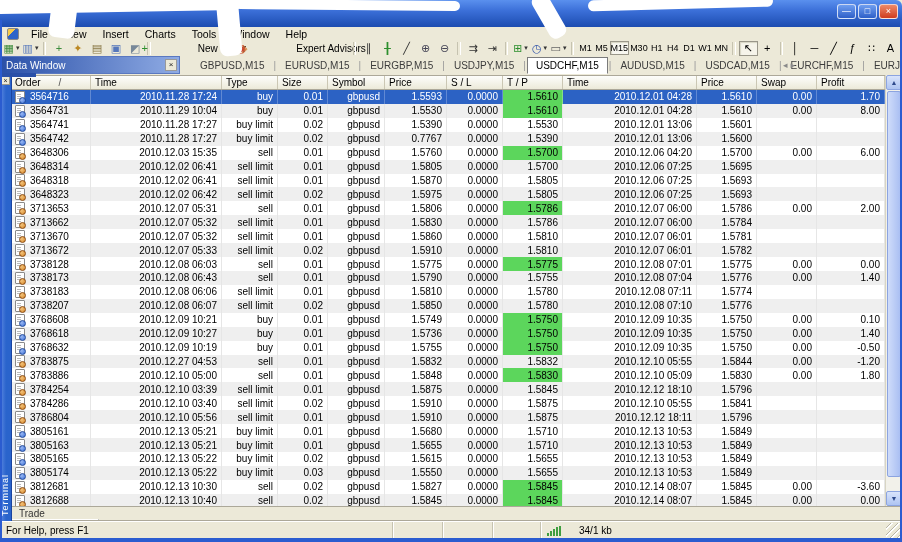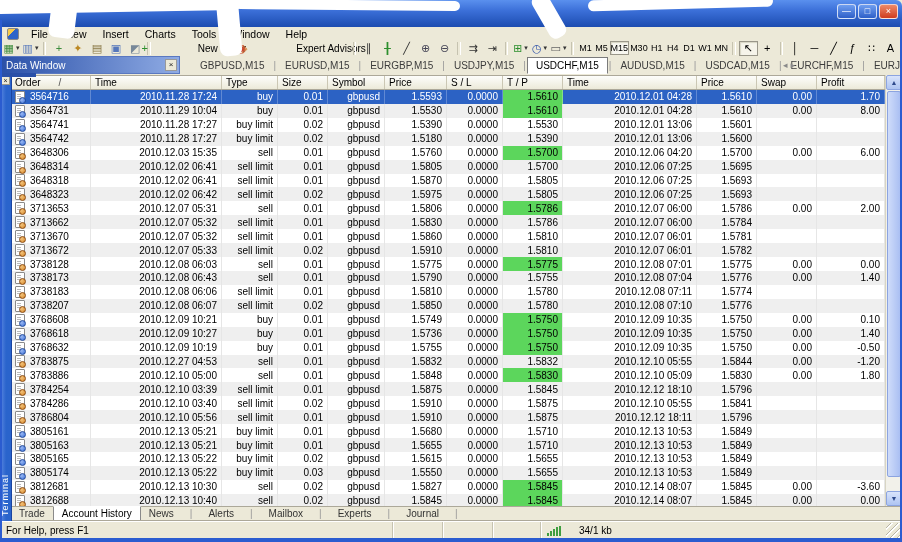--- a/index.html
+++ b/index.html
@@ -91,21 +91,21 @@
     border-left:1px solid #d8d5c4;}
   .sbtn{position:absolute;left:0;width:16px;height:15px;box-sizing:border-box;
     background:linear-gradient(#d9e4fb,#aec4f2);border:1px solid #8ca4e0;border-radius:2px;
     color:#2e4a8c;font-size:7px;line-height:13px;text-align:center;padding:0;}
   .sbtn.up{top:0;}
   .sbtn.down{bottom:0;}
   .sthumb{position:absolute;left:1px;top:16px;width:14px;height:386px;border-radius:2px;
     background:linear-gradient(90deg,#cfdcfa,#aabff2);border:1px solid #8ca4e0;box-sizing:border-box;}
   
   .btabs{position:absolute;left:11px;top:506px;width:891px;height:15px;background:#ece9d8;
-    display:flex;align-items:flex-start;font-size:10px;color:#333;border-top:1px solid #aca899;}
+    display:flex;align-items:flex-start;font-size:10px;color:#333;border-top:1px solid #aca899;flex-direction:column;}
   .btab{padding:1px 8px;white-space:nowrap;}
   .btab.active{background:#fff;border:1px solid #8a8a8a;border-top:1px solid #fff;margin-top:-1px;color:#000;}
   .btab-sep{color:#999;}
   
   .statusbar{position:absolute;left:0;top:521px;width:902px;height:17px;background:#ece9d8;
     border-top:1px solid #fff;box-shadow:0 -1px 0 #aca899;display:flex;align-items:flex-start;
     font-size:10px;color:#000;}
   .scell{height:100%;display:flex;align-items:center;padding:0 6px;box-sizing:border-box;
     border-left:1px solid #c6c3b0;box-shadow:inset 1px 0 0 #fff;}
   .scell.first{border-left:none;box-shadow:none;}
@@ -376,21 +376,21 @@
         </div>
         <div class="trow grid alt">
           <div class="td order">
             <span class="doc buy"></span>
             <span>3564742</span>
           </div>
           <div class="td ">2010.11.28 17:27</div>
           <div class="td ">buy limit</div>
           <div class="td ">0.02</div>
           <div class="td ">gbpusd</div>
-          <div class="td ">1.5180</div>
+          <div class="td ">0.7767</div>
           <div class="td ">0.0000</div>
           <div class="td ">1.5390</div>
           <div class="td ">2010.12.01 13:06</div>
           <div class="td ">1.5600</div>
           <div class="td "></div>
           <div class="td "></div>
         </div>
         <div class="trow grid">
           <div class="td order">
             <span class="doc sell"></span>

